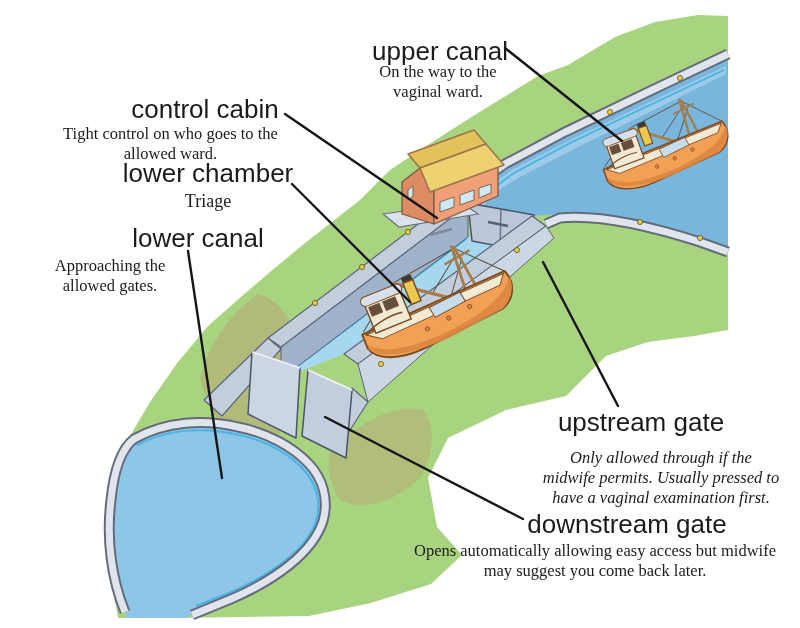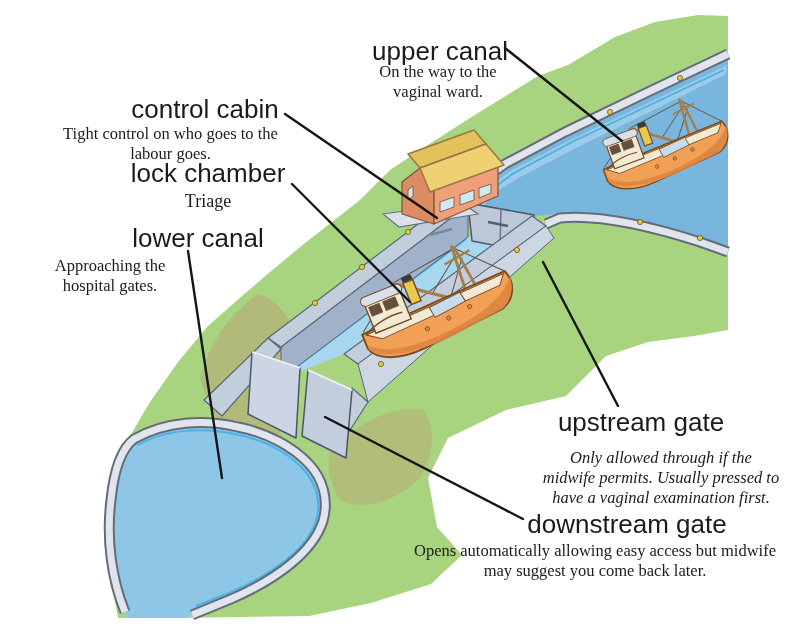--- a/index.html
+++ b/index.html
@@ -133,28 +133,28 @@
     <path d="M523,519 L325,417"></path>
   </g>
 </svg>
 
   <div class="lbl t" style="left:340px;top:28px;width:200px;margin-top:10px;">upper canal</div>
   <div class="lbl d" style="left:348px;top:62px;width:180px;">On the way to the
 vaginal ward.</div>
 
   <div class="lbl t" style="left:95px;top:96px;width:220px;">control cabin</div>
   <div class="lbl d" style="left:48px;top:124px;width:245px;">Tight control on who goes to the
-labour goes.</div>
+allowed ward.</div>
 
-  <div class="lbl t" style="left:98px;top:160px;width:220px;">lock chamber</div>
+  <div class="lbl t" style="left:98px;top:160px;width:220px;">lower chamber</div>
   <div class="lbl d big" style="left:148px;top:191px;width:120px;">Triage</div>
 
   <div class="lbl t" style="left:88px;top:225px;width:220px;">lower canal</div>
   <div class="lbl d" style="left:30px;top:256px;width:160px;">Approaching the
-hospital gates.</div>
+allowed gates.</div>
 
   <div class="lbl t" style="left:531px;top:409px;width:220px;">upstream gate</div>
   <div class="lbl d" style="left:530px;top:448px;width:262px;font-style:italic;">Only allowed through if the
 midwife permits. Usually pressed to
 have a vaginal examination first.</div>
 
   <div class="lbl t" style="left:517px;top:511px;width:220px;">downstream gate</div>
   <div class="lbl d" style="left:405px;top:541px;width:380px;">Opens automatically allowing easy access but midwife
 may suggest you come back later.</div>
 

